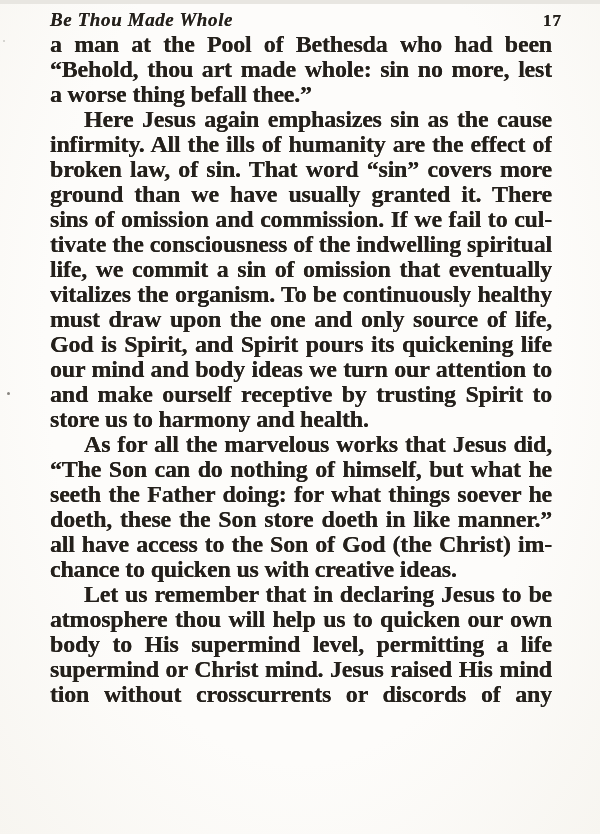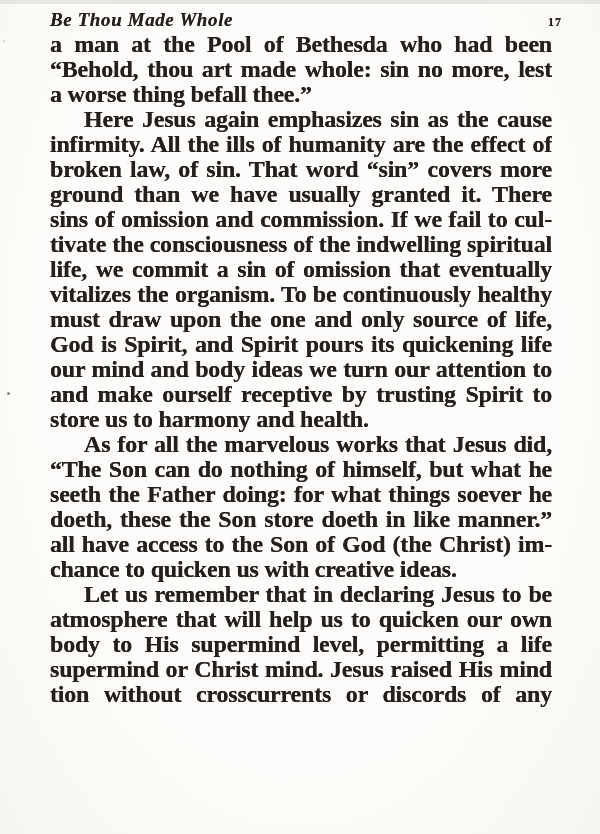--- a/index.html
+++ b/index.html
@@ -25,21 +25,21 @@
   }
   .head-title {
     font-style: italic;
     font-weight: 700;
     font-size: 19px;
     letter-spacing: 0.6px;
     text-shadow: 0 0 0.5px rgba(36,32,27,0.85);
   }
   .page-number {
     font-weight: 700;
-    font-size: 12px;
+    font-size: 17px;
     letter-spacing: 1px;
     text-shadow: 0 0 0.5px rgba(36,32,27,0.85);
   }
   .text-block {
     position: absolute;
     left: 50px;
     top: 28px;
     width: 502px;
     font-size: 24px;
     line-height: 25px;
@@ -98,21 +98,21 @@
       <div class="paragraph">
         <div class="line first-line">As for all the marvelous works that Jesus did,</div>
         <div class="line">“The Son can do nothing of himself, but what he</div>
         <div class="line">seeth the Father doing: for what things soever he</div>
         <div class="line">doeth, these the Son store doeth in like manner.” We</div>
         <div class="line">all have access to the Son of God (the Christ) im-</div>
         <div class="line last-line">chance to quicken us with creative ideas.</div>
       </div>
       <div class="paragraph">
         <div class="line first-line">Let us remember that in declaring Jesus to be</div>
-        <div class="line">atmosphere that will help us to quicken our own</div>
+        <div class="line">atmosphere thou will help us to quicken our own</div>
         <div class="line">body to His supermind level, permitting a life radia-</div>
         <div class="line">supermind or Christ mind. Jesus raised His mind and</div>
         <div class="line last-line justified">tion without crosscurrents or discords of any kind.</div>
       </div>
     </main>
 
   <span class="speck speck-1"></span>
   <span class="speck speck-2"></span>
 </div>
 

